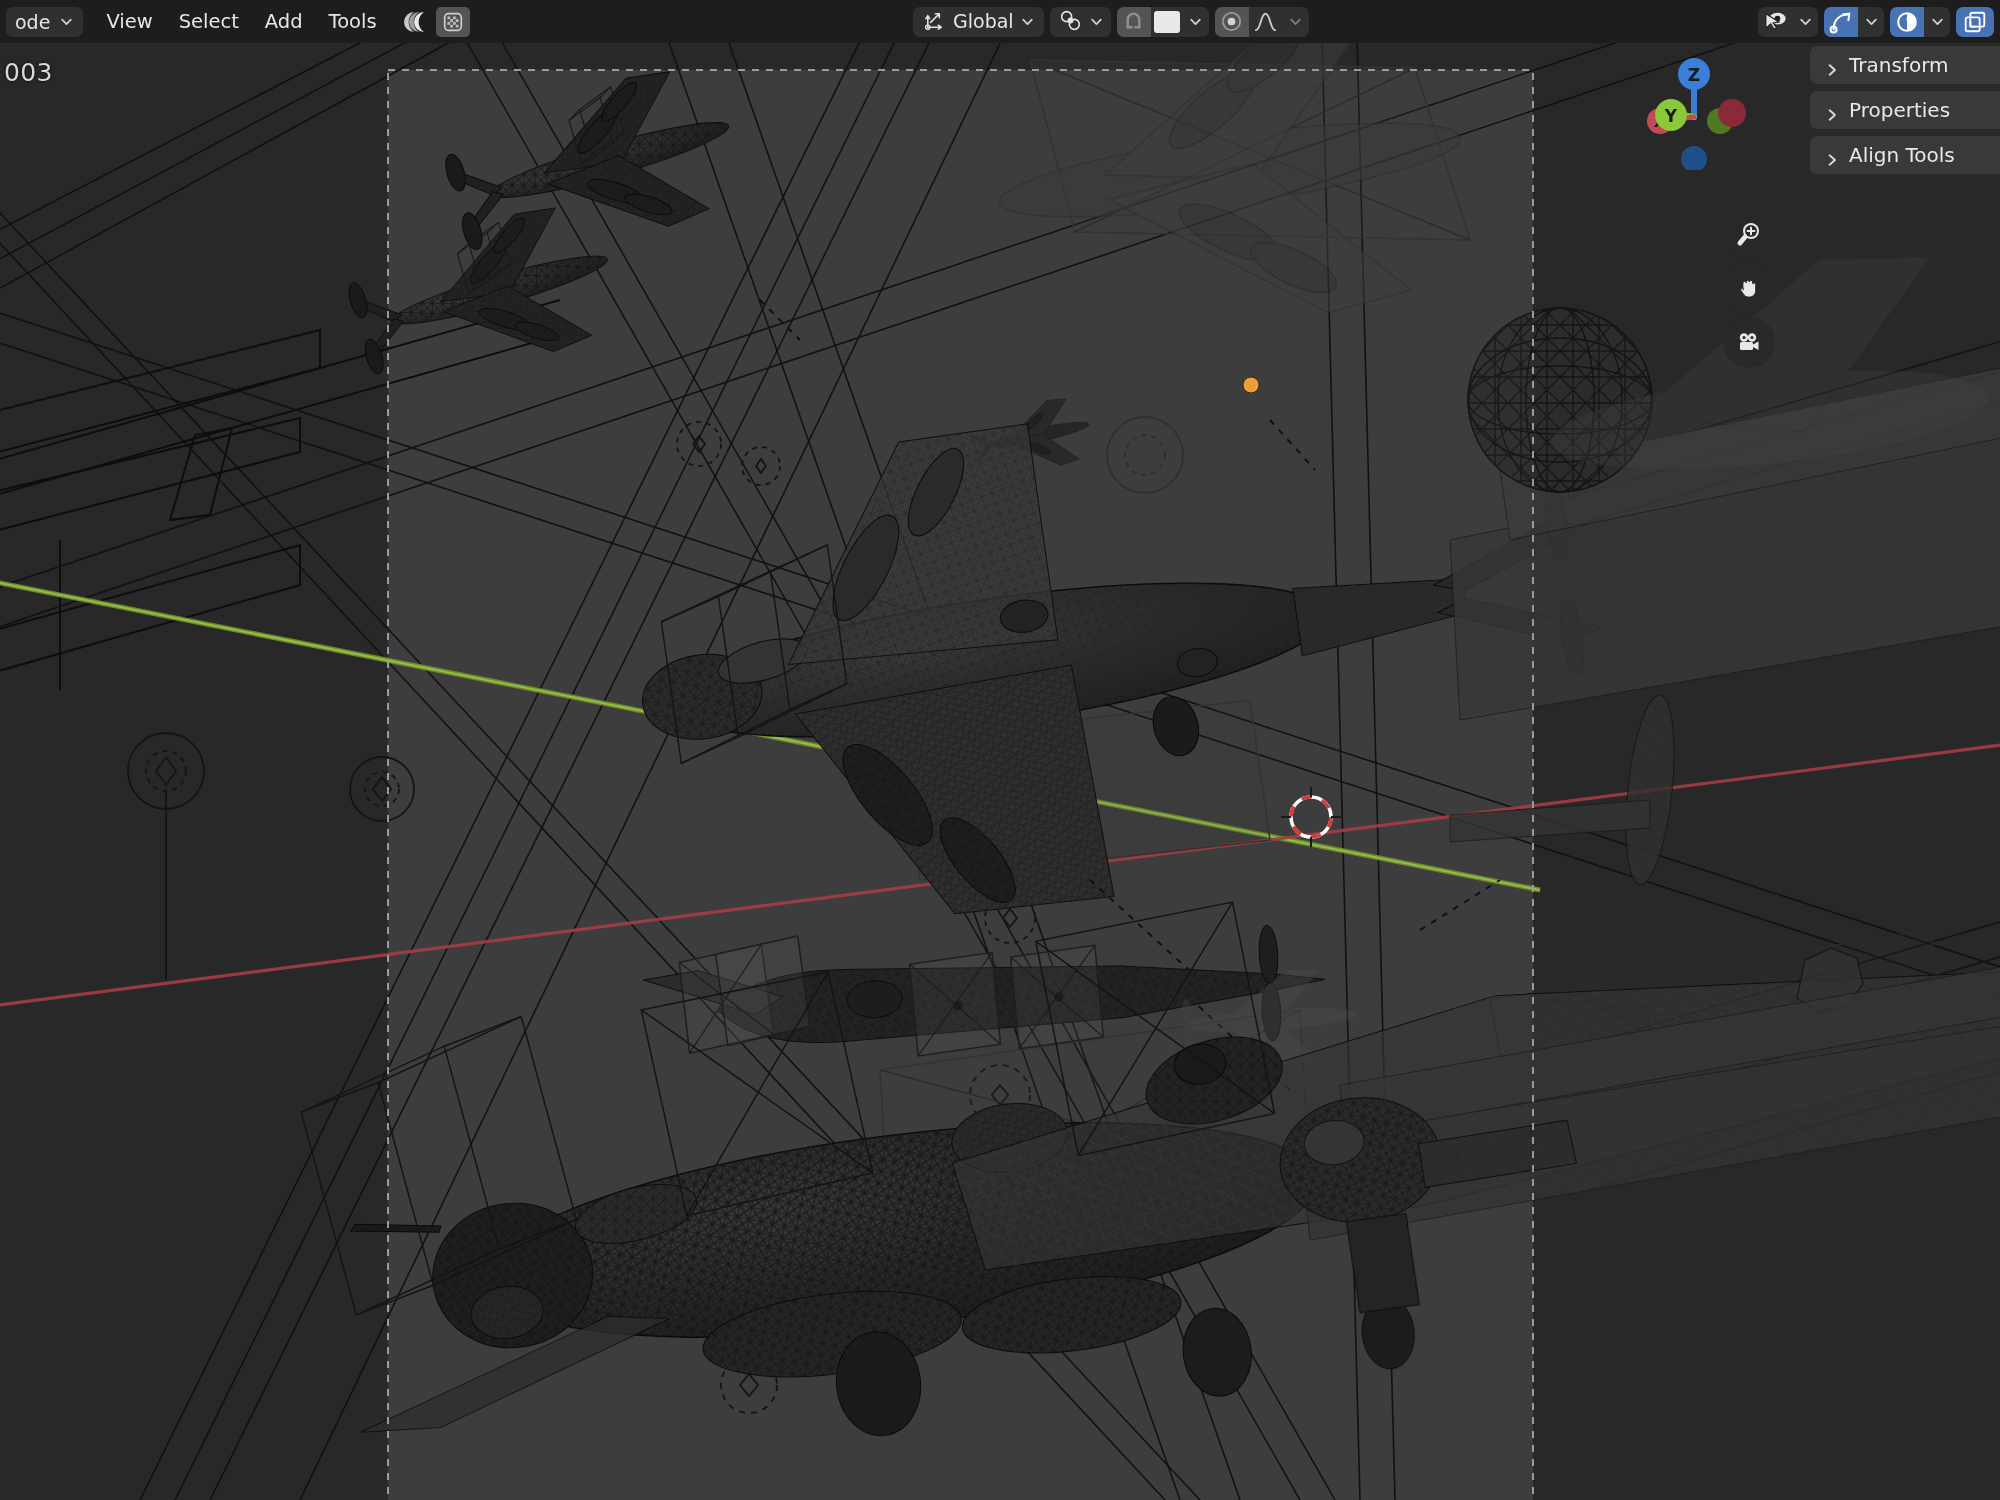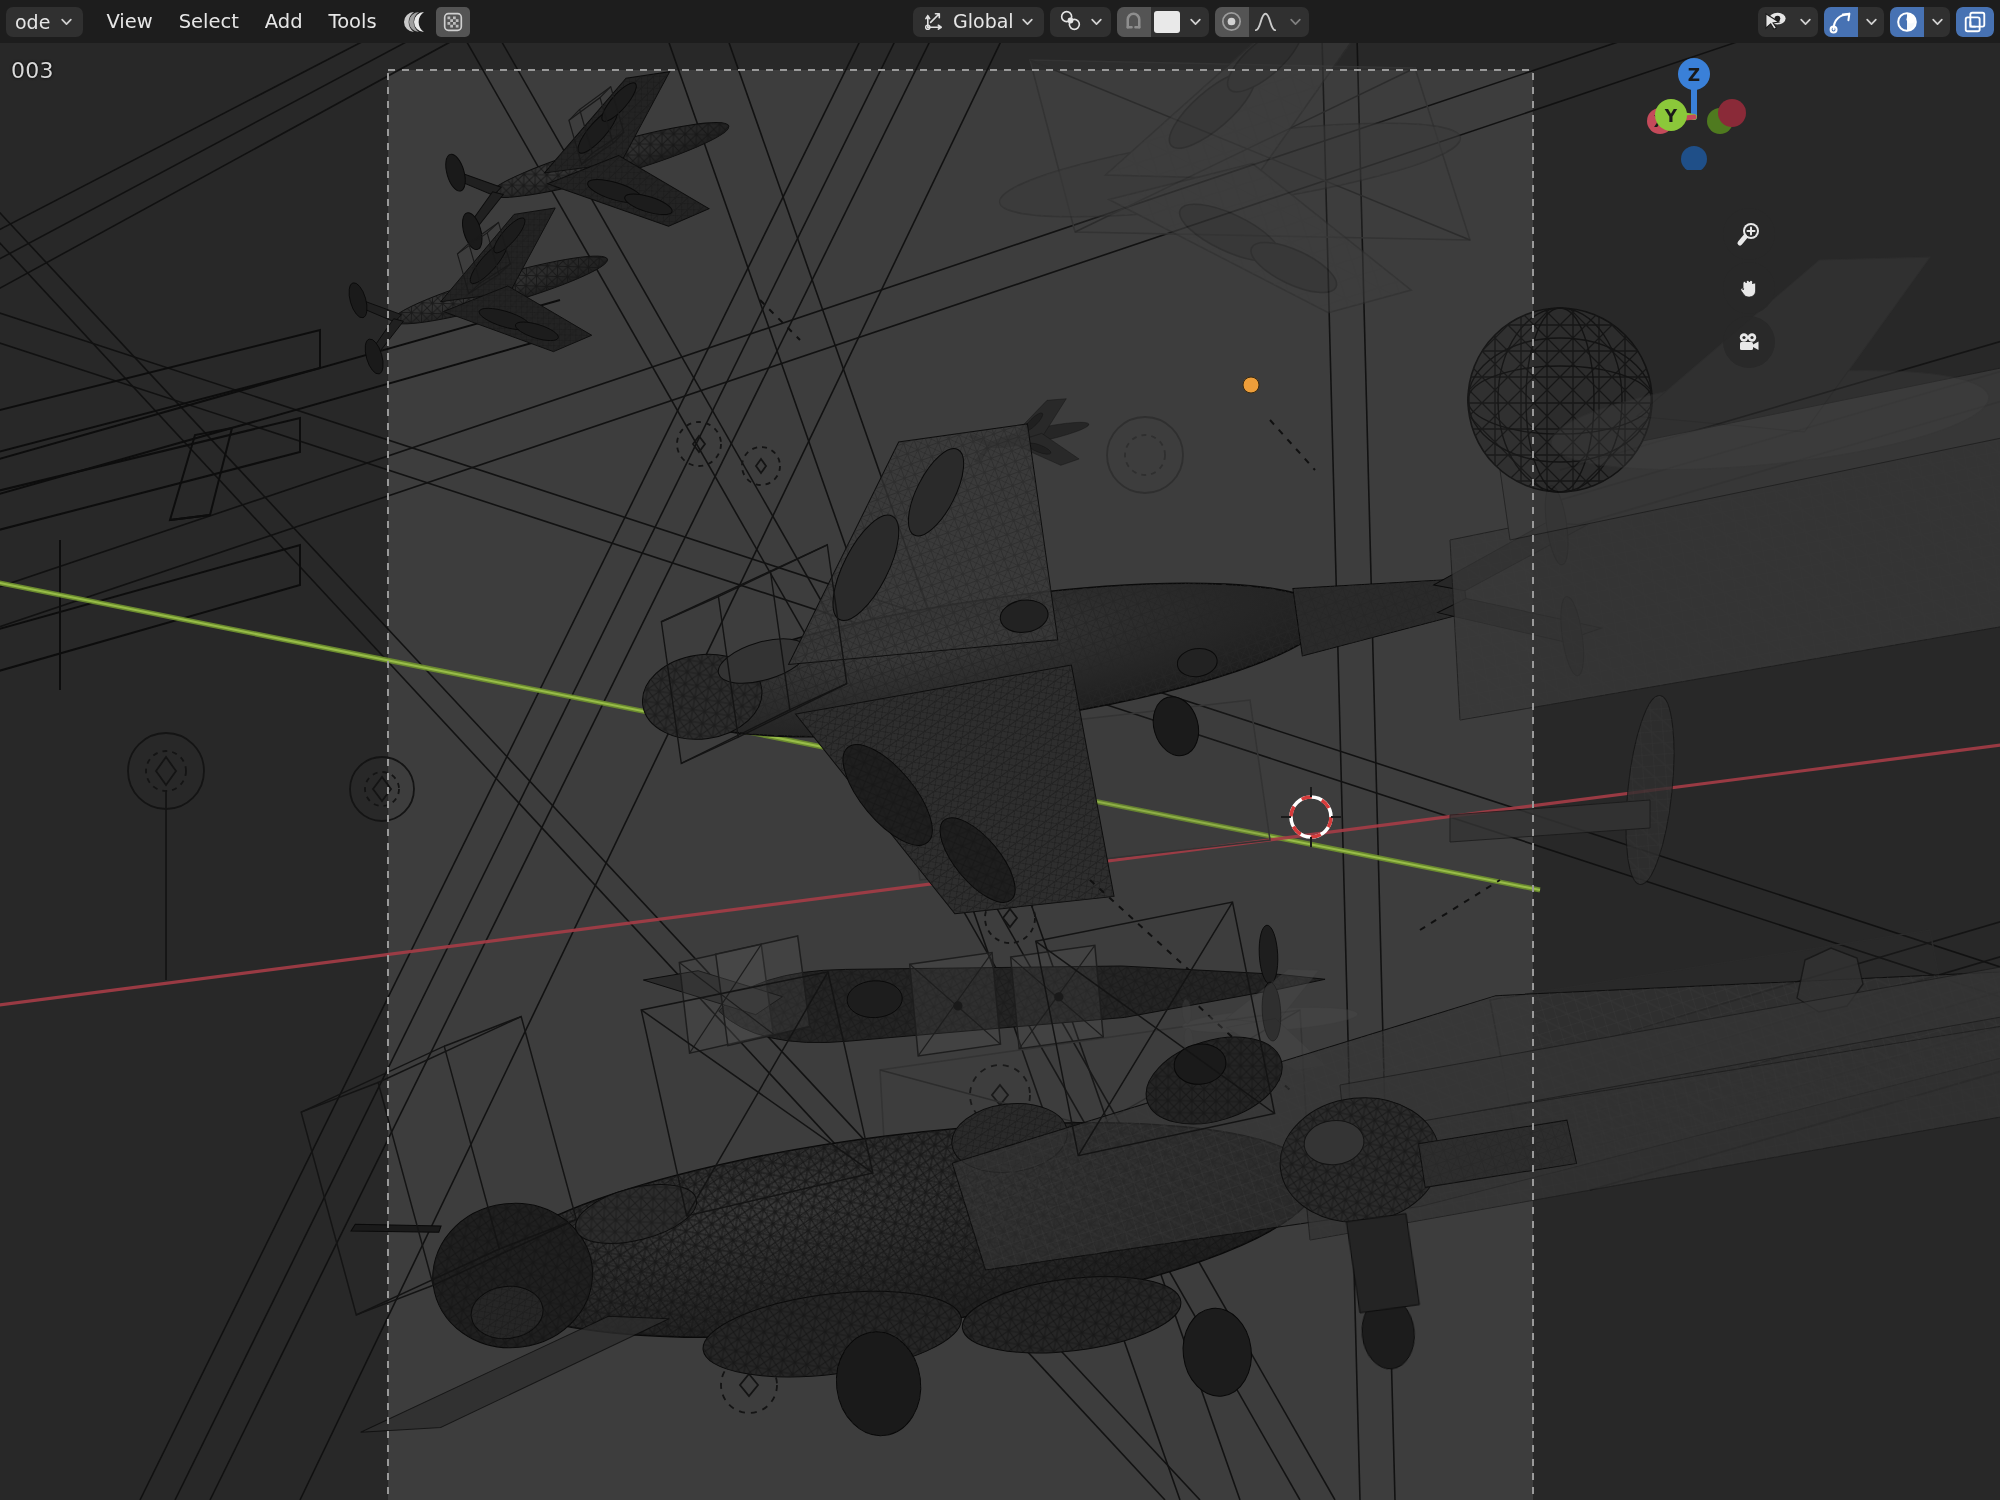--- a/index.html
+++ b/index.html
@@ -65,24 +65,24 @@
     font-family:"DejaVu Sans","Liberation Sans",sans-serif;
     justify-content:space-between;
   }
   .swatch {
     width:26px; height:22px; border-radius:3px; background:#e9e9e9;
   }
 
   
   #vp-text {
     position:absolute; left:0; top:58px; z-index:30;
-    color:#d8d8d8; font-size:22px; letter-spacing:.3px;
+    color:#d8d8d8; font-size:25px; letter-spacing:.3px;
     font-family:"DejaVu Sans","Liberation Sans",sans-serif;
     text-shadow: 0 0 3px #000;
-    padding-left:11px;
+    padding-left:4px;
   }
 
   
   #sidebar {
     position:absolute; right:0; top:46px; width:190px; z-index:35;
     display:flex; flex-direction:column; gap:7px;
     padding-right:0px;
   }
   .panel-hdr {
     display:flex; align-items:center; gap:10px;
@@ -672,20 +672,46 @@
         <svg viewBox="0 0 28 28" width="26" height="26">
           <rect x="9" y="4" width="15" height="15" rx="2" fill="none" stroke="#ffffff" stroke-width="2"></rect>
           <rect x="4" y="9" width="15" height="15" rx="2" fill="none" stroke="#ffffff" stroke-width="2"></rect>
           <path d="M9 14 L9 19 L14 19" fill="none" stroke="#ffffff" stroke-width="2" stroke-linecap="round"></path>
         </svg>
       </div>
     </div>
 
   </div>
 
+  <div id="sidebar">
+    <div class="panel-hdr">
+      <span class="panel-chev">
+        <svg viewBox="0 0 12 12" width="14" height="14">
+            <path d="M4 2 L8.5 6 L4 10" fill="none" stroke="#d8d8d8" stroke-width="1.7" stroke-linecap="round" stroke-linejoin="round"></path>
+          </svg>
+      </span>
+      <span>Transform</span>
+    </div>
+    <div class="panel-hdr">
+      <span class="panel-chev">
+        <svg viewBox="0 0 12 12" width="14" height="14">
+            <path d="M4 2 L8.5 6 L4 10" fill="none" stroke="#d8d8d8" stroke-width="1.7" stroke-linecap="round" stroke-linejoin="round"></path>
+          </svg>
+      </span>
+      <span>Properties</span>
+    </div>
+    <div class="panel-hdr">
+      <span class="panel-chev">
+        <svg viewBox="0 0 12 12" width="14" height="14">
+            <path d="M4 2 L8.5 6 L4 10" fill="none" stroke="#d8d8d8" stroke-width="1.7" stroke-linecap="round" stroke-linejoin="round"></path>
+          </svg>
+      </span>
+      <span>Align Tools</span>
+    </div>
+  </div>
 
   <div id="gizmo">
     <svg viewBox="0 0 120 115" width="120" height="115">
 
       <line x1="50" y1="62" x2="50" y2="22" stroke="#3a80d8" stroke-width="6" stroke-linecap="round"></line>
       <line x1="50" y1="62" x2="25" y2="58" stroke="#8bc83a" stroke-width="6" stroke-linecap="round"></line>
       <line x1="50" y1="62" x2="16" y2="66" stroke="#c44a5a" stroke-width="5" stroke-linecap="round"></line>
 
       <circle cx="50" cy="104" r="13" fill="#1f4f88"></circle>
       <circle cx="76" cy="66" r="13" fill="#4f7a1f"></circle>

